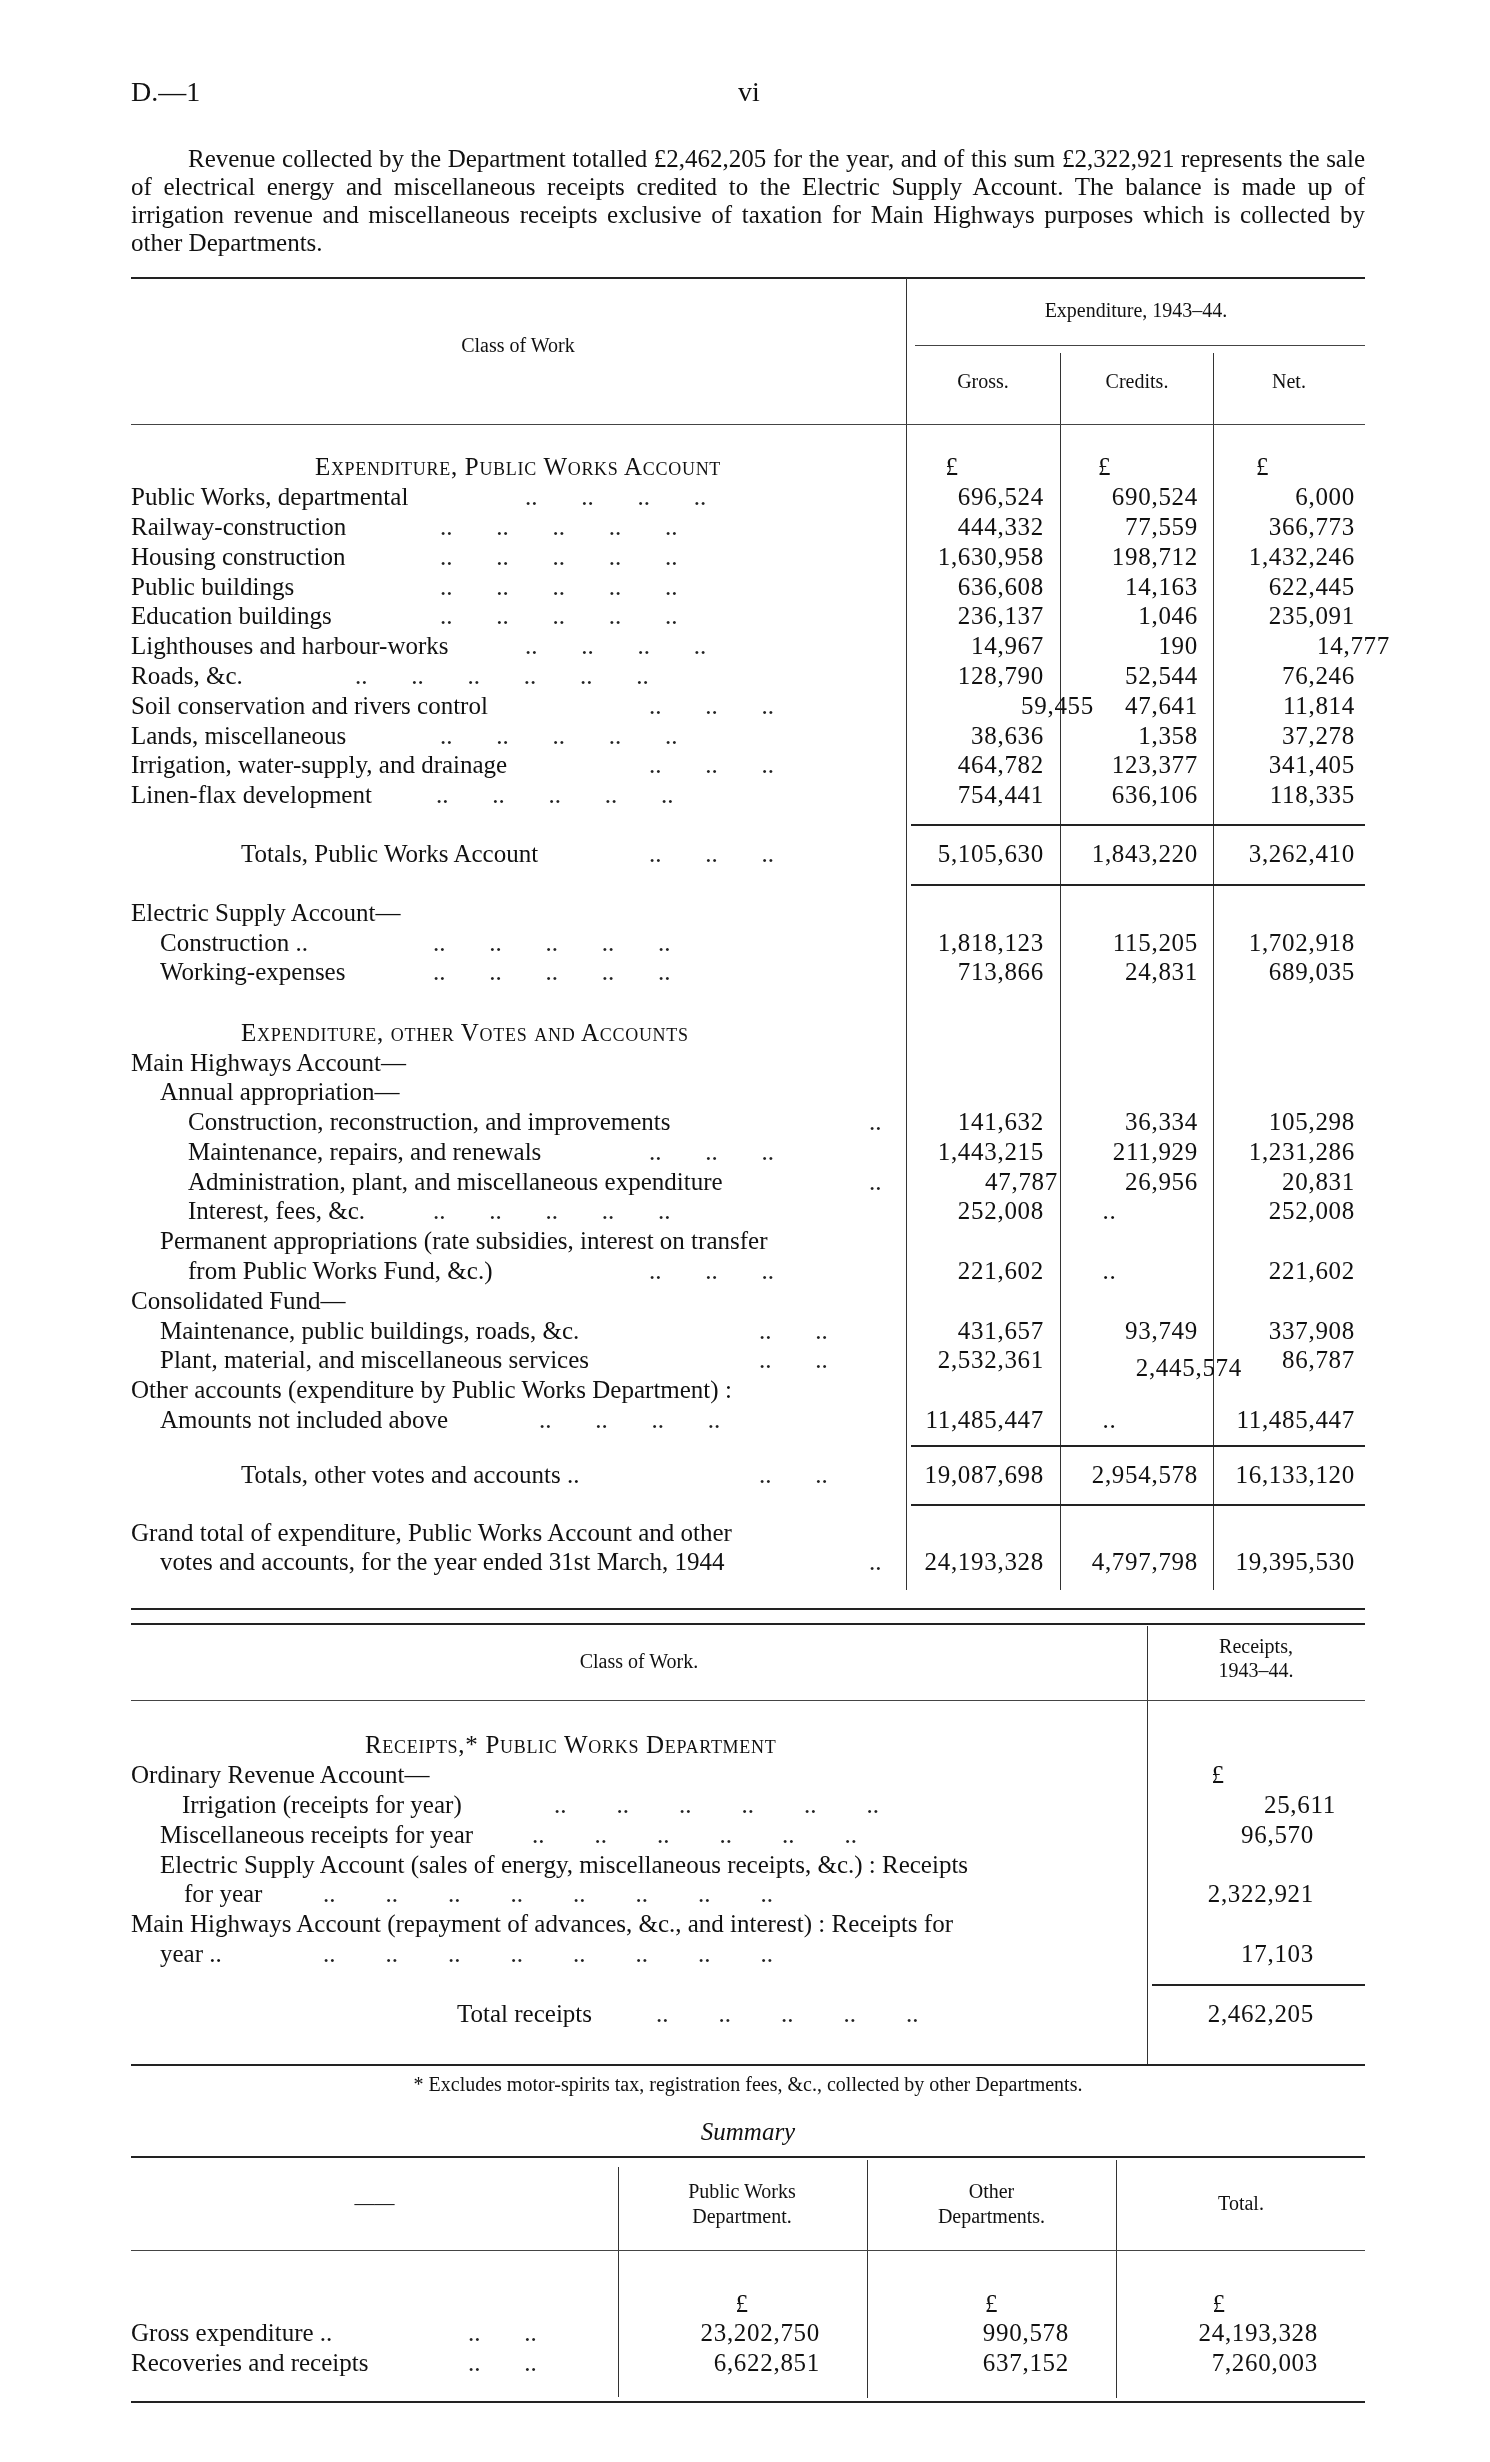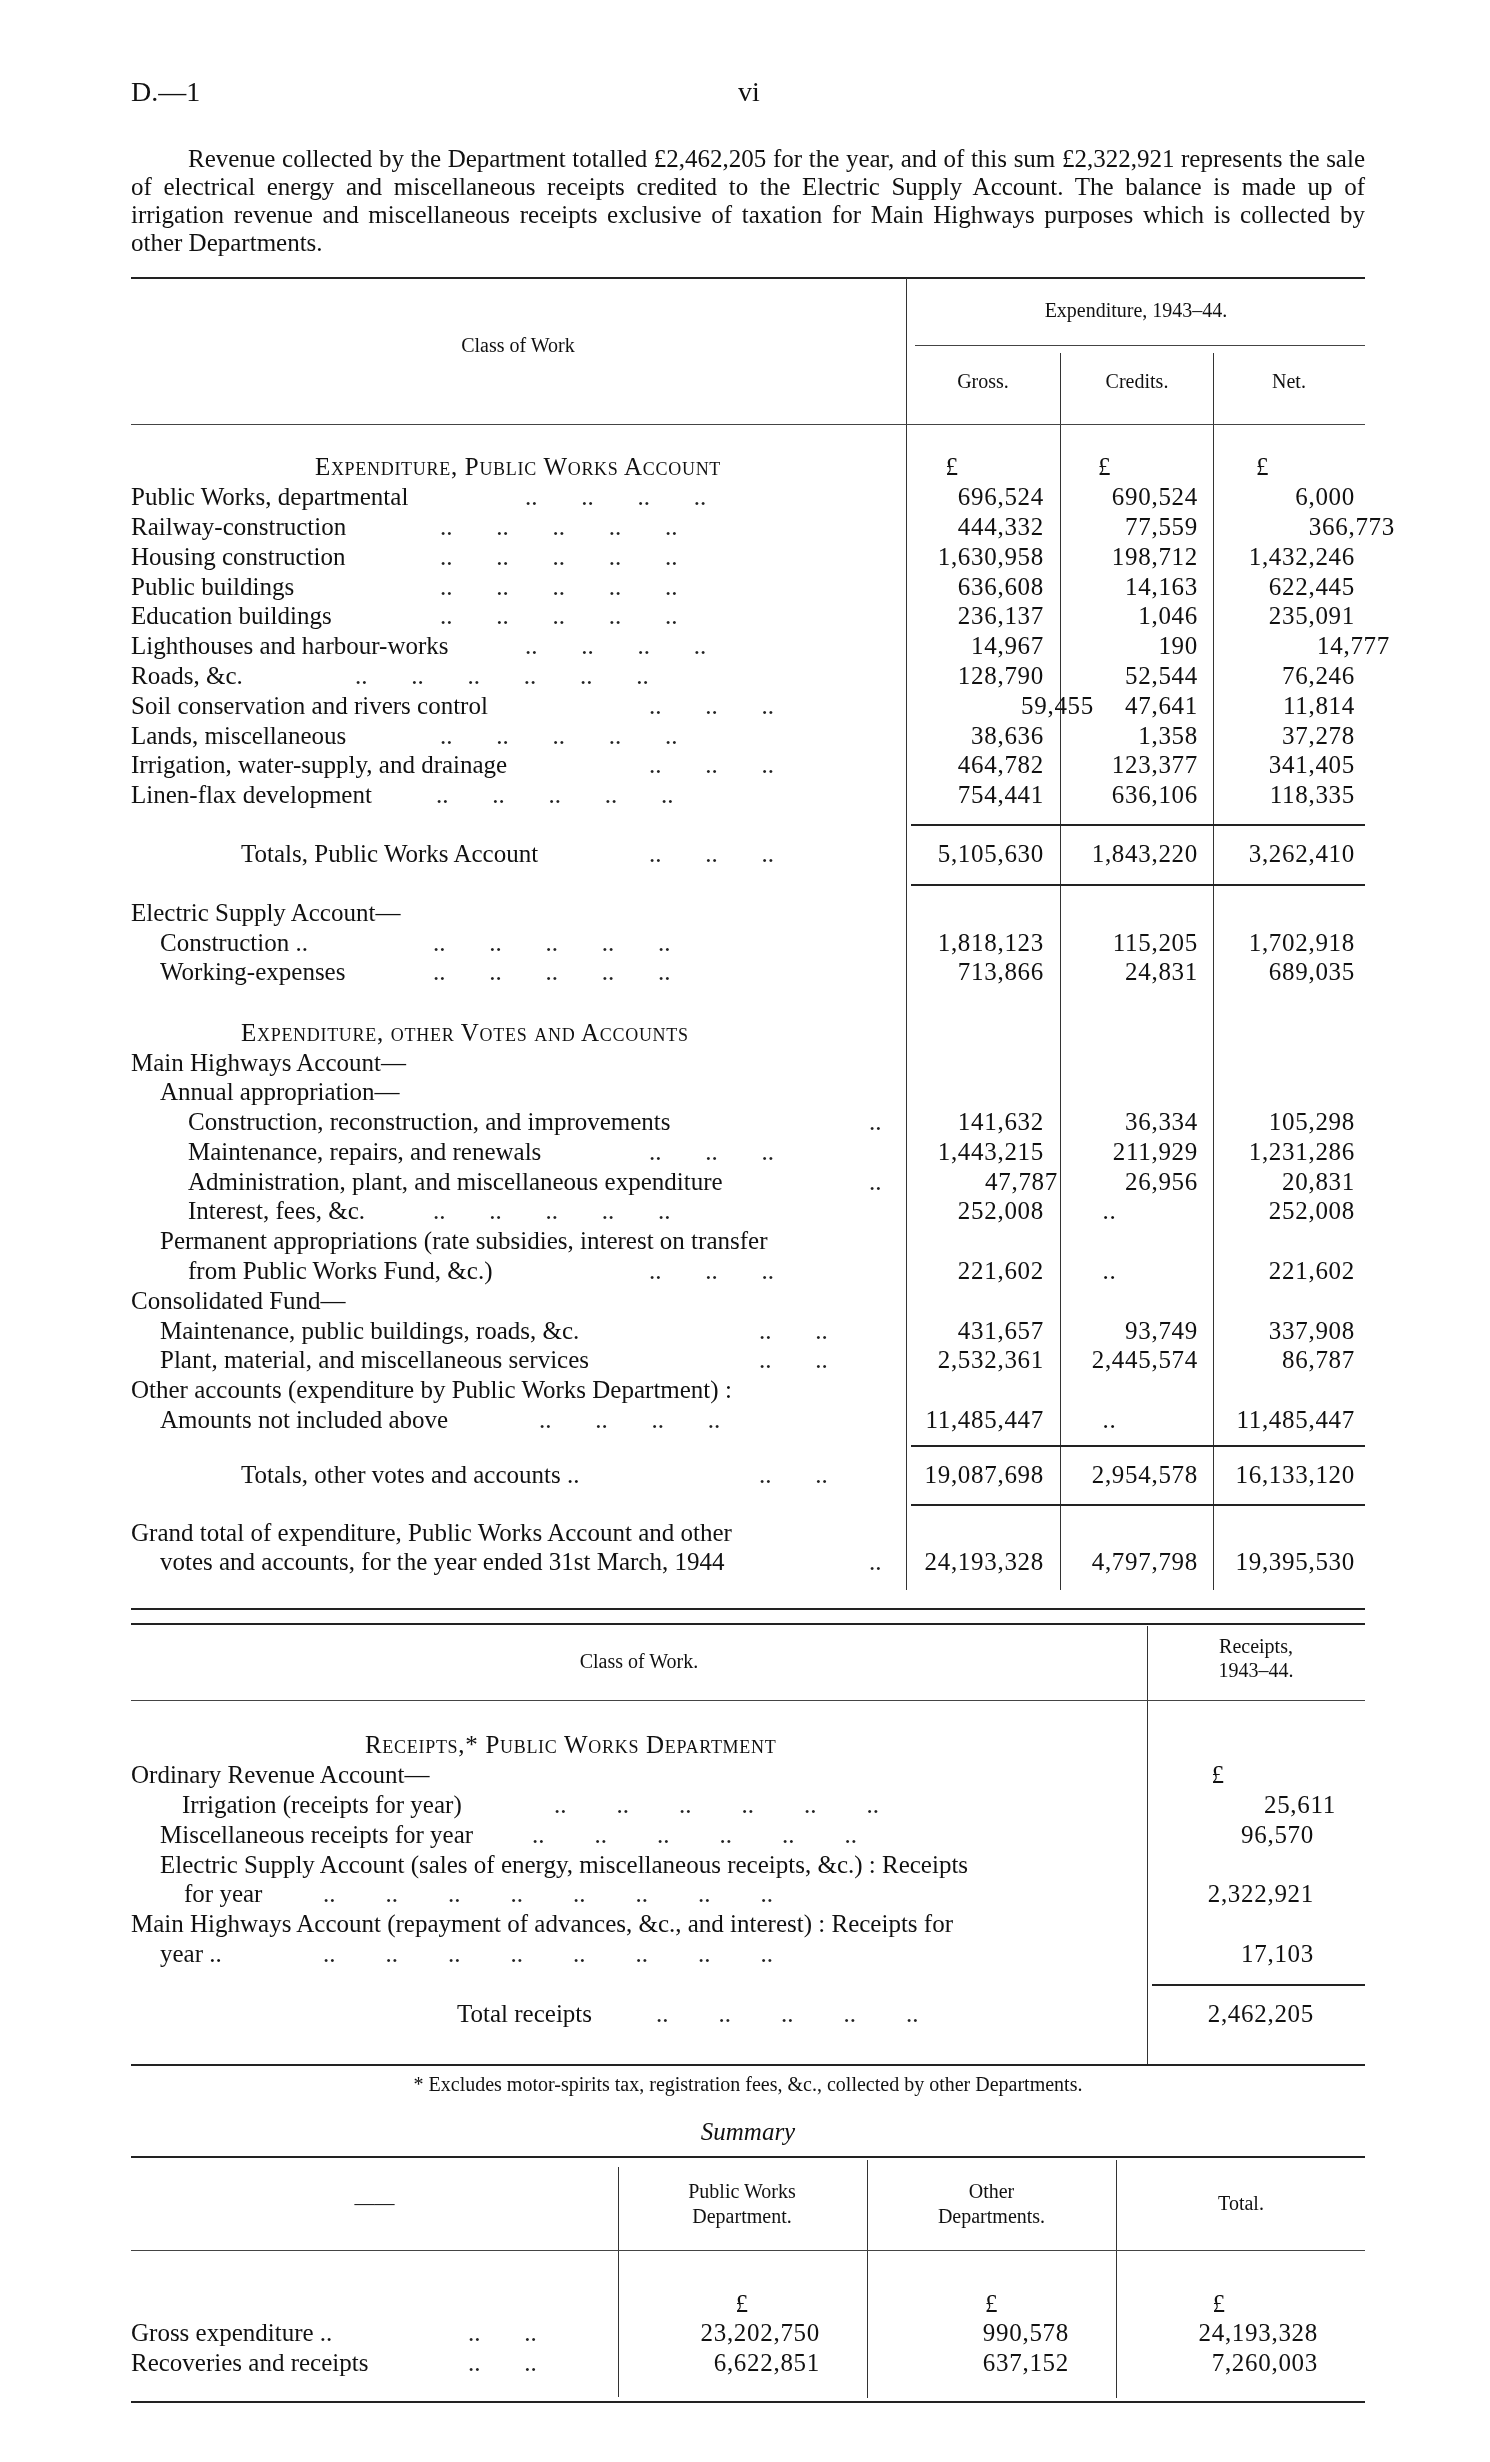--- a/index.html
+++ b/index.html
@@ -50,21 +50,21 @@
     <div class="dots" style="left:525px;top:0;">..       ..       ..       ..</div>
     <div class="abs num" style="left:906px;top:0;width:138px;">696,524</div>
     <div class="abs num" style="left:1060px;top:0;width:138px;">690,524</div>
     <div class="abs num" style="left:1213px;top:0;width:142px;">6,000</div>
   </div>
   <div class="abs" style="left:0;top:512px;width:1491px;height:30px;">
     <div class="abs txt" style="left:131px;top:0;">Railway-construction</div>
     <div class="dots" style="left:440px;top:0;">..       ..       ..       ..       ..</div>
     <div class="abs num" style="left:906px;top:0;width:138px;">444,332</div>
     <div class="abs num" style="left:1060px;top:0;width:138px;">77,559</div>
-    <div class="abs num" style="left:1213px;top:0;width:142px;padding-left:40px;">366,773</div>
+    <div class="abs num" style="left:1213px;top:0;width:142px;">366,773</div>
   </div>
   <div class="abs" style="left:0;top:542px;width:1491px;height:30px;">
     <div class="abs txt" style="left:131px;top:0;">Housing construction</div>
     <div class="dots" style="left:440px;top:0;">..       ..       ..       ..       ..</div>
     <div class="abs num" style="left:906px;top:0;width:138px;">1,630,958</div>
     <div class="abs num" style="left:1060px;top:0;width:138px;">198,712</div>
     <div class="abs num" style="left:1213px;top:0;width:142px;">1,432,246</div>
   </div>
   <div class="abs" style="left:0;top:572px;width:1491px;height:30px;">
     <div class="abs txt" style="left:131px;top:0;">Public buildings</div>
@@ -196,21 +196,21 @@
     <div class="abs txt" style="left:160px;top:0;">Maintenance, public buildings, roads, &amp;c.</div>
     <div class="dots" style="left:759px;top:0;">..       ..</div>
     <div class="abs num" style="left:906px;top:0;width:138px;">431,657</div>
     <div class="abs num" style="left:1060px;top:0;width:138px;">93,749</div>
     <div class="abs num" style="left:1213px;top:0;width:142px;">337,908</div>
   </div>
   <div class="abs" style="left:0;top:1345px;width:1491px;height:30px;">
     <div class="abs txt" style="left:160px;top:0;">Plant, material, and miscellaneous services</div>
     <div class="dots" style="left:759px;top:0;">..       ..</div>
     <div class="abs num" style="left:906px;top:0;width:138px;">2,532,361</div>
-    <div class="abs num" style="left:1060px;top:0;width:138px;">2,445,574</div>
+    <div class="abs num" style="left:1060px;top:8px;width:138px;padding-left:44px;">2,445,574</div>
     <div class="abs num" style="left:1213px;top:0;width:142px;">86,787</div>
   </div>
 
   <div class="abs txt" style="left:131px;top:1375px;">Other accounts (expenditure by Public Works Department) :</div>
   <div class="abs" style="left:0;top:1405px;width:1491px;height:30px;">
     <div class="abs txt" style="left:160px;top:0;">Amounts not included above</div>
     <div class="dots" style="left:539px;top:0;">..       ..       ..       ..</div>
     <div class="abs num" style="left:906px;top:0;width:138px;">11,485,447</div>
     <div class="abs num" style="left:1060px;top:0;width:99px;text-align:center;">..</div>
     <div class="abs num" style="left:1213px;top:0;width:142px;">11,485,447</div>

